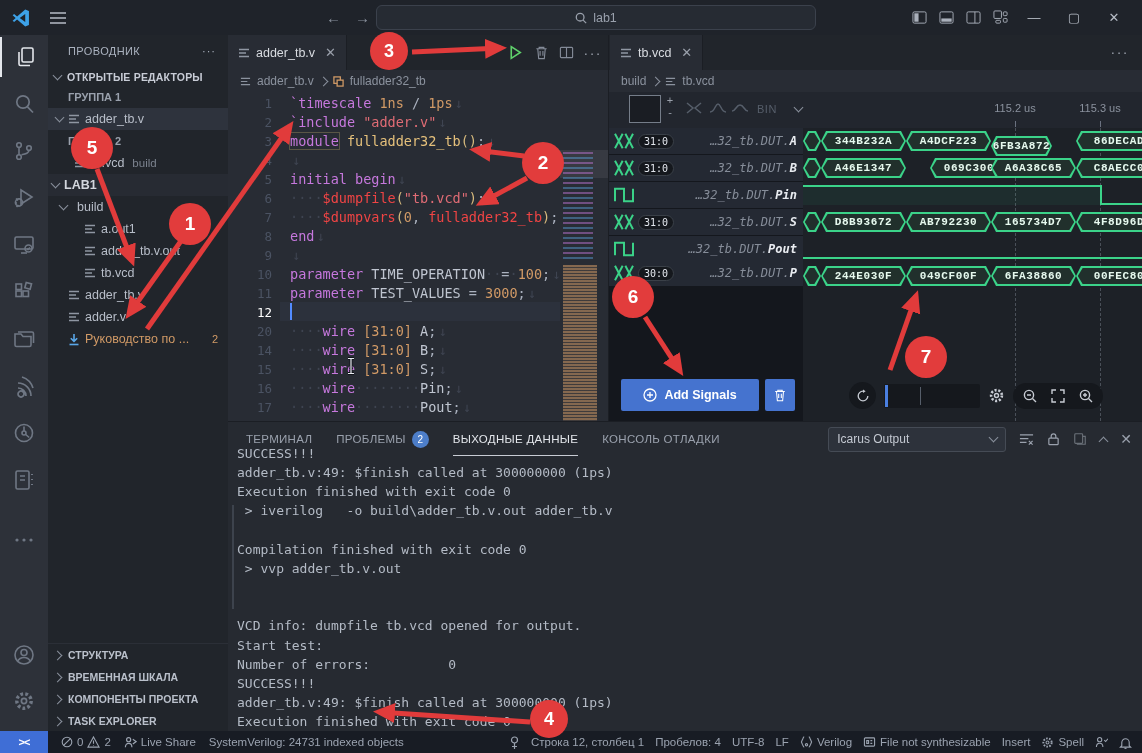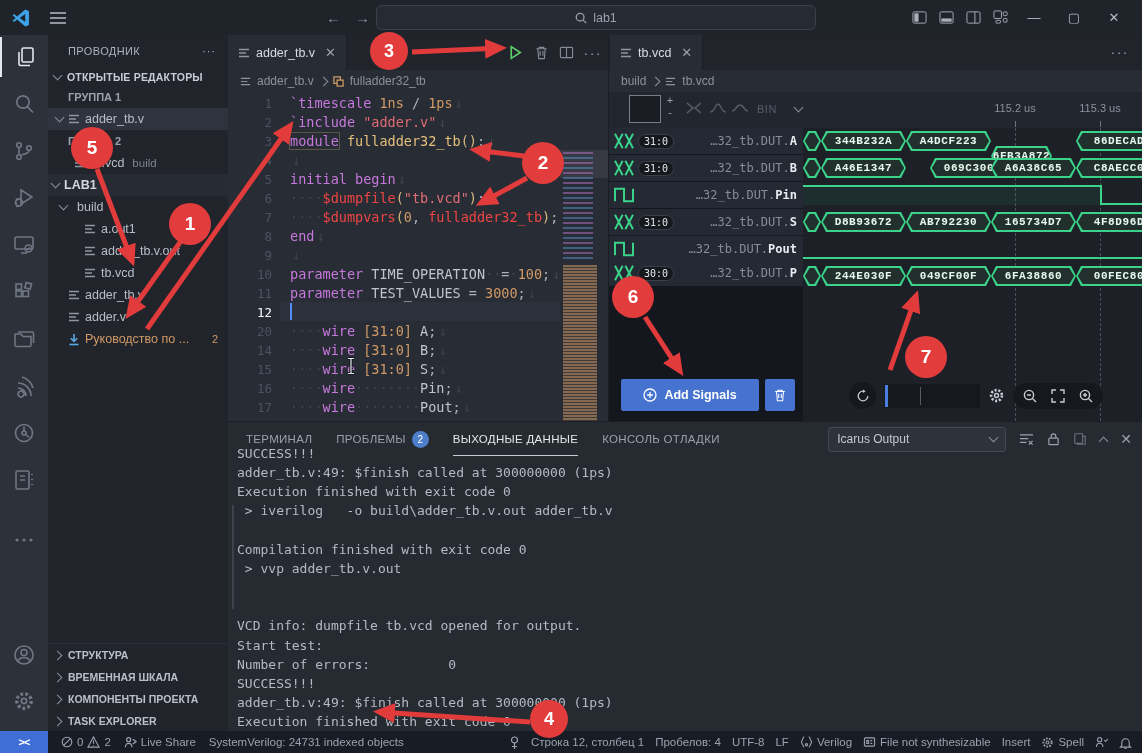--- a/index.html
+++ b/index.html
@@ -78,21 +78,21 @@
   .wv-dim{position:absolute;top:7px;color:#565e6a;}
   #wv-bin{font-size:11px;letter-spacing:.5px;}
   .rlabel{position:absolute;top:10px;width:70px;margin-left:-35px;text-align:center;color:#8b929e;font-size:11px;}
   .rtick{position:absolute;top:29px;width:1px;height:6px;background:#6b7280;}
   #wavebody{position:absolute;left:0;top:93px;width:534px;height:293px;}
   #signames{position:absolute;left:0;top:0;width:194px;height:293px;background:#14171d;}
   .srow{position:absolute;left:0;width:194px;height:26px;background:#242933;display:flex;align-items:center;}
   .srow .sicon{margin-left:5px;flex:none;}
   .srange{margin-left:4px;flex:none;background:#15181d;border:1px solid #3a4048;border-radius:8px;color:#e2e6ec;
       font-family:"DejaVu Sans Mono",monospace;font-size:10px;padding:0 5px;line-height:13px;}
-  .sname{position:absolute;right:6px;font-family:"DejaVu Sans Mono",monospace;font-size:12px;color:#868d99;}
+  .sname{position:absolute;right:6px;font-family:"DejaVu Sans Mono",monospace;font-size:12px;color:#868d99;font-style:italic;}
   .sname b{color:#e8ebf0;font-weight:bold;}
   #wavearea{position:absolute;left:194px;top:0;width:340px;height:293px;background:#1d2127;overflow:hidden;}
   .gline{position:absolute;top:0;width:0;height:293px;border-left:1px dashed rgba(160,170,184,.35);}
   .seg{position:absolute;height:20px;}
   .seg i{position:absolute;inset:0;background:#3bd389;clip-path:polygon(5px 0,calc(100% - 5px) 0,100% 50%,calc(100% - 5px) 100%,5px 100%,0 50%);}
   .seg em{position:absolute;inset:1.8px;background:#21302c;clip-path:polygon(5px 0,calc(100% - 5px) 0,100% 50%,calc(100% - 5px) 100%,5px 100%,0 50%);}
   .seg span{position:absolute;inset:0;display:flex;align-items:center;justify-content:center;font-style:normal;
       font-family:"Liberation Mono",monospace;font-weight:bold;font-size:11px;letter-spacing:.6px;color:#e6f9ee;}
   .bhi{position:absolute;height:20px;border-top:2px solid #3bd389;background:rgba(59,211,137,.07);box-sizing:border-box;}
   .blo{position:absolute;height:20px;border-bottom:2px solid #3bd389;box-sizing:border-box;}
@@ -591,21 +591,21 @@
           <div class="seg" style="left: 18px; top: 3px; width: 85px;">
             <i></i>
             <em></em>
             <span>344B232A</span>
           </div>
           <div class="seg" style="left: 103px; top: 3px; width: 85px;">
             <i></i>
             <em></em>
             <span>A4DCF223</span>
           </div>
-          <div class="seg" style="left: 188px; top: 18px; width: 61px;">
+          <div class="seg" style="left: 188px; top: 8px; width: 61px;">
             <i></i>
             <em></em>
             <span>6FB3A872</span>
           </div>
           <div class="seg" style="left: 273px; top: 3px; width: 93px;">
             <i></i>
             <em></em>
             <span>86DECAD3</span>
           </div>
           <div class="seg" style="left: 0px; top: 30px; width: 18px;">

